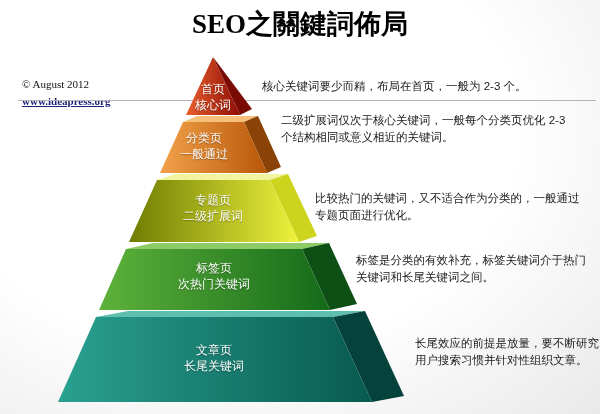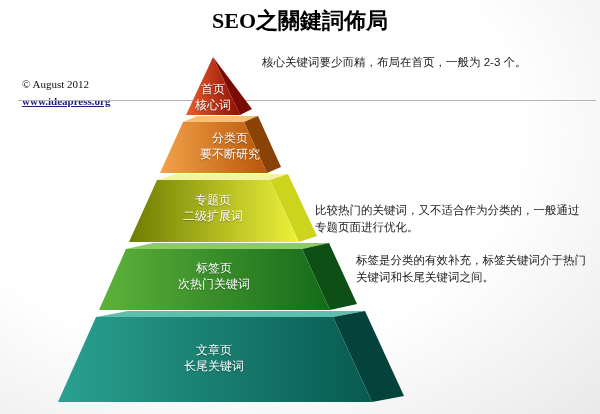--- a/index.html
+++ b/index.html
@@ -4,21 +4,21 @@
 <style>
   html,body{margin:0;padding:0;background:#fff;}
   .stage{
     position:relative;width:600px;height:414px;overflow:hidden;
     background:radial-gradient(ellipse at 38% 32%, #ffffff 55%, #e9e9e9 100%);
     font-family:"Liberation Sans","DejaVu Sans",sans-serif;
   }
   .title{
     position:absolute;top:6px;left:0;width:100%;text-align:center;
     font-family:"Liberation Serif","DejaVu Serif",serif;
-    font-weight:700;font-size:22px;color:#000;
+    font-weight:700;font-size:27px;color:#000;
   }
   .copyright{
     position:absolute;left:22px;top:67px;
     font-family:"Liberation Serif","DejaVu Serif",serif;
     font-size:11px;color:#111;margin-top:11px;
   }
   .copyright .url{
     display:block;margin-top:5px;color:#1f1f7a;
     text-decoration:underline;cursor:pointer;font-weight:bold;
   }
@@ -28,27 +28,27 @@
     position:absolute;transform:translateX(-50%);text-align:center;
     color:#fff;font-size:12px;line-height:16px;white-space:nowrap;
     text-shadow:0 1px 1px rgba(0,0,0,.35);
   }
   .layer-label span{display:block;}
   .desc{
     position:absolute;font-size:11.5px;line-height:1.5;color:#1a1a1a;
     white-space:pre-line;width:max-content;
   }
   .l1{left:213px;top:81px}
-  .l2{left:230px;top:130px}
+  .l2{left:204px;top:130px}
   .l3{left:213px;top:192px}
   .l4{left:214px;top:260px}
   .l5{left:214px;top:342px}
-  .d1{left:262px;top:54px}
+  .d1{left:262px;top:78px}
   .d2{left:281px;top:112px}
-  .d3{left:315px;top:202px}
+  .d3{left:315px;top:190px}
   .d4{left:356px;top:252px}
   .d5{left:415px;top:335px}
 </style>
 </head>
 <body>
 
 <div class="stage">
 
   <div class="title">SEO之關鍵詞佈局</div>
 
@@ -102,34 +102,38 @@
     <polygon points="333,317 365,311 404,396 372,402" fill="#04423b"></polygon>
     <polygon fill="url(#grad4)" points="96,317 333,317 372,402 58,402"></polygon>
   </svg>
 
   <div class="layer-label l1">
     <span>首页</span>
     <span>核心词</span>
   </div>
   <div class="layer-label l2">
     <span>分类页</span>
-    <span>要不断研究</span>
+    <span>一般通过</span>
   </div>
   <div class="layer-label l3">
     <span>专题页</span>
     <span>二级扩展词</span>
   </div>
   <div class="layer-label l5">
     <span>文章页</span>
     <span>长尾关键词</span>
   </div>
   <div class="layer-label l4">
     <span>标签页</span>
     <span>次热门关键词</span>
   </div>
 
   <div class="desc d1">核心关键词要少而精，布局在首页，一般为 2-3 个。</div>
+  <div class="desc d2">二级扩展词仅次于核心关键词，一般每个分类页优化 2-3
+个结构相同或意义相近的关键词。</div>
   <div class="desc d3">比较热门的关键词，又不适合作为分类的，一般通过
 专题页面进行优化。</div>
   <div class="desc d4">标签是分类的有效补充，标签关键词介于热门
 关键词和长尾关键词之间。</div>
+  <div class="desc d5">长尾效应的前提是放量，要不断研究
+用户搜索习惯并针对性组织文章。</div>
 
 </div>
 
 </body></html>

